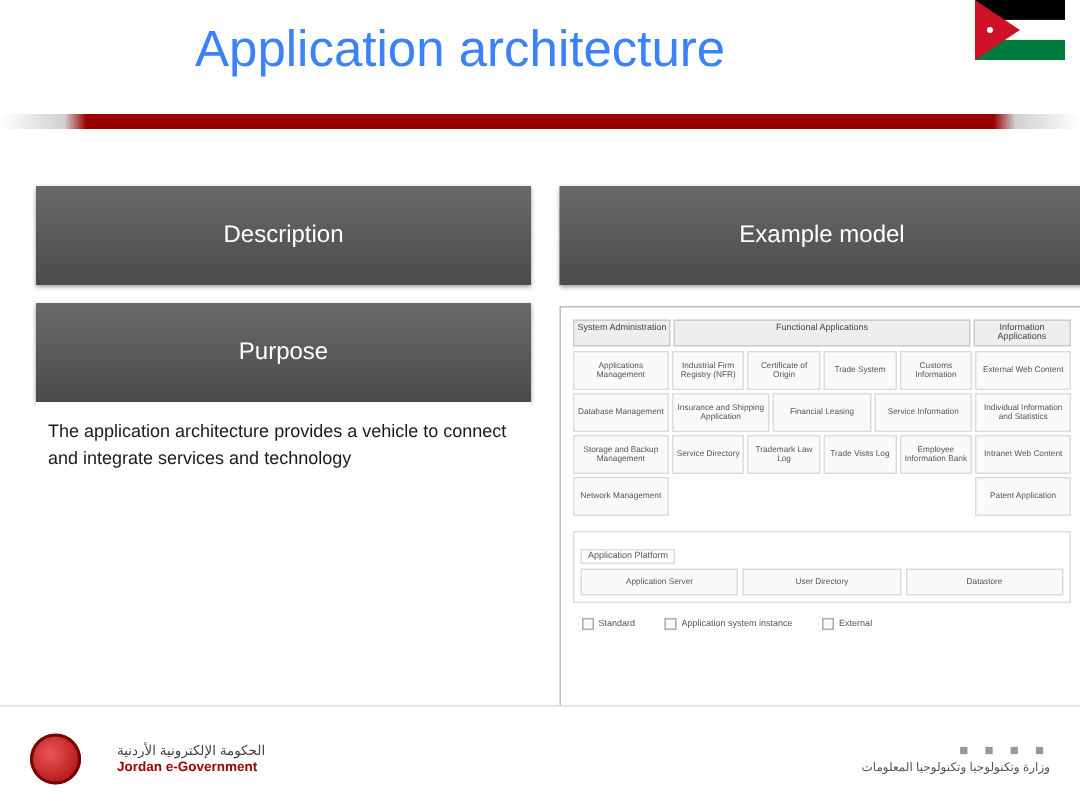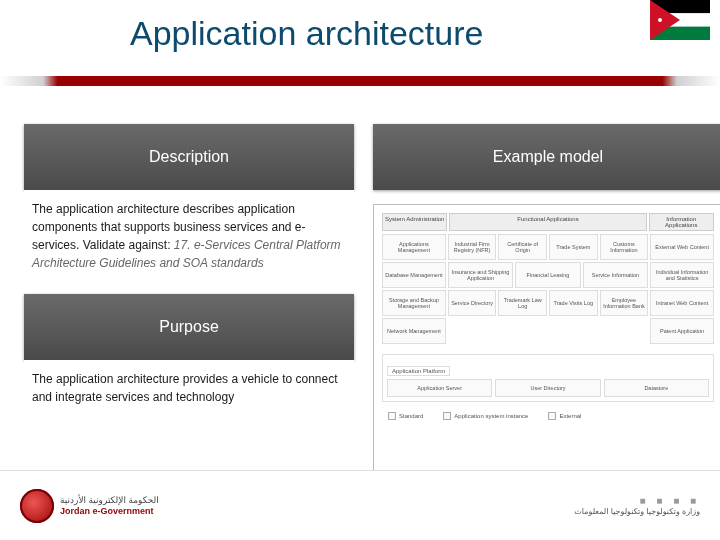--- a/index.html
+++ b/index.html
@@ -17,21 +17,21 @@
     top: 0; right: 10px;
     width: 60px; height: 40px;
   }
   .flag svg { width: 100%; height: 100%; }
   
   .title {
     position: absolute;
     top: 14px; left: 130px;
     font-size: 34px;
     font-weight: 400;
-    color: #0c4a6e;
+    color: #3b82f6;
   }
   
   .divider {
     position: absolute;
     top: 76px; left: 0; right: 0;
     height: 10px;
     background: linear-gradient(to right,
       #fff 0%, #d0d0d0 6%, #900 8%, #900 92%, #d0d0d0 94%, #fff 100%);
   }
   
@@ -141,21 +141,21 @@
     bottom: 0; left: 0; right: 0;
     height: 70px;
     border-top: 1px solid #ddd;
     display: flex;
     align-items: center;
     justify-content: space-between;
     padding: 0 20px;
     background: #fff;
   }
   .logo-l {
-    display: flex; align-items: center; gap: 6px;
+    display: flex; align-items: center; gap: 24px;
   }
   .logo-l .rose {
     width: 34px; height: 34px;
     border-radius: 50%;
     background: radial-gradient(circle at 40% 40%, #e55, #900);
     box-shadow: 0 0 0 2px #700 inset;
   }
   .logo-l .txt {
     font-size: 10px;
     line-height: 1.2;
@@ -181,24 +181,20 @@
     <polygon points="0,0 30,20 0,40" fill="#ce1126"></polygon>
     <circle cx="10" cy="20" r="2" fill="#fff"></circle>
   </svg>
 </div>
 
 <div class="title">Application architecture</div>
 <div class="divider"></div>
 
 <div class="lcol">
   <div class="section-hdr">Description</div>
-  <div class="section-body">
-    <span>The application architecture describes application components that supports business services and e-services. Validate against:</span>
-    <span class="muted">17. e-Services Central Platform Architecture Guidelines and SOA standards</span>
-  </div>
   <div style="height:12px"></div>
   <div class="section-hdr">Purpose</div>
   <div class="section-body">The application architecture provides a vehicle to connect and integrate services and technology</div>
 </div>
 
 <div class="rcol">
   <div class="section-hdr">Example model</div>
   <div class="diagram">
     <div class="row-hdrs">
       <div style="flex:0.7">System Administration</div>

